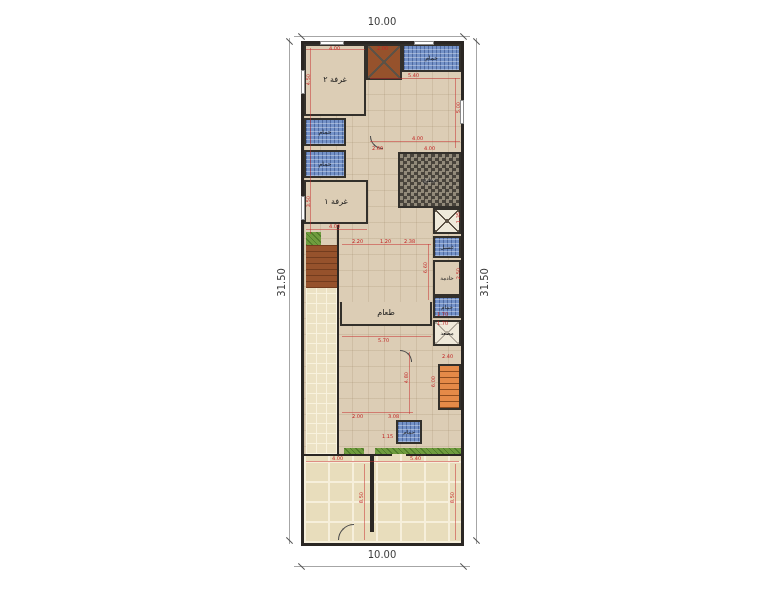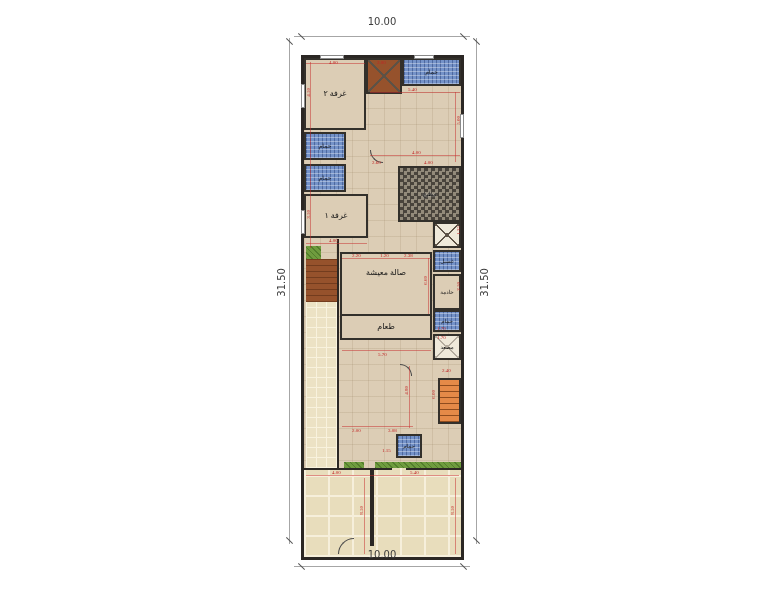--- a/index.html
+++ b/index.html
@@ -1,23 +1,23 @@
 <!DOCTYPE html>
 <html lang="ar"><head>
 <meta charset="utf-8">
 <style>
   html,body{margin:0;padding:0;background:#fff;font-family:"DejaVu Sans",sans-serif;}
   .canvas{position:relative;width:768px;height:593px;background:#ffffff;overflow:hidden;}
 
   
-  .plot{position:absolute;left:301px;top:55px;width:157px;height:499px;border:3px solid #2b2724;
+  .plot{position:absolute;left:301px;top:41px;width:157px;height:499px;border:3px solid #2b2724;
         background-color:#dccdb5;
         background-image:
           repeating-linear-gradient(0deg, rgba(160,138,106,.22) 0 1px, transparent 1px 16px),
-          repeating-linear-gradient(90deg, rgba(160,138,106,.22) 0 1px, transparent 1px 16px); font-family: Liberation Serif, serif;}
+          repeating-linear-gradient(90deg, rgba(160,138,106,.22) 0 1px, transparent 1px 16px);}
   .room{position:absolute;box-sizing:border-box;border:2px solid #33302b;background-color:#dccdb5;}
   .fill{position:absolute;inset:0;display:flex;align-items:center;justify-content:center;text-align:center;
         color:#171717;direction:rtl;line-height:1.15;}
   .lab8{font-size:8px;} .lab6{font-size:6px;} .lab5{font-size:5.5px;}
 
   
   .blue{background-color:#7492c8;
         background-image:
           repeating-linear-gradient(0deg, rgba(255,255,255,.35) 0 1px, transparent 1px 4px),
           repeating-linear-gradient(90deg, rgba(16,38,92,.38) 0 1px, transparent 1px 4px);}
@@ -116,23 +116,20 @@
     <div class="room dark" style="left:94px;top:108px;width:63px;height:56px;">
       <span class="fill lab6" style="color:#101010;text-shadow:0 0 2px rgba(255,255,255,.85);">مطبخ</span>
     </div>
 
     <div class="room xh" style="left:129px;top:164px;width:28px;height:26px;background-color:#efe9da;"></div>
 
     <div class="room blue" style="left:129px;top:192px;width:28px;height:22px;">
       <span class="fill lab5">غسيل</span>
     </div>
 
-    <div class="room" style="left:36px;top:194px;width:92px;height:64px;">
-      <span class="fill lab8" style="align-items:flex-start;padding-top:14px;">صالة معيشة</span>
-    </div>
 
     <div class="room" style="left:129px;top:216px;width:28px;height:36px;">
       <span class="fill lab5">خادمة</span>
     </div>
 
     <div class="room blue" style="left:129px;top:252px;width:28px;height:22px;">
       <span class="fill lab5">حمام</span>
     </div>
 
     <div class="room xh" style="left:129px;top:276px;width:28px;height:26px;background-color:#efe9da;">

